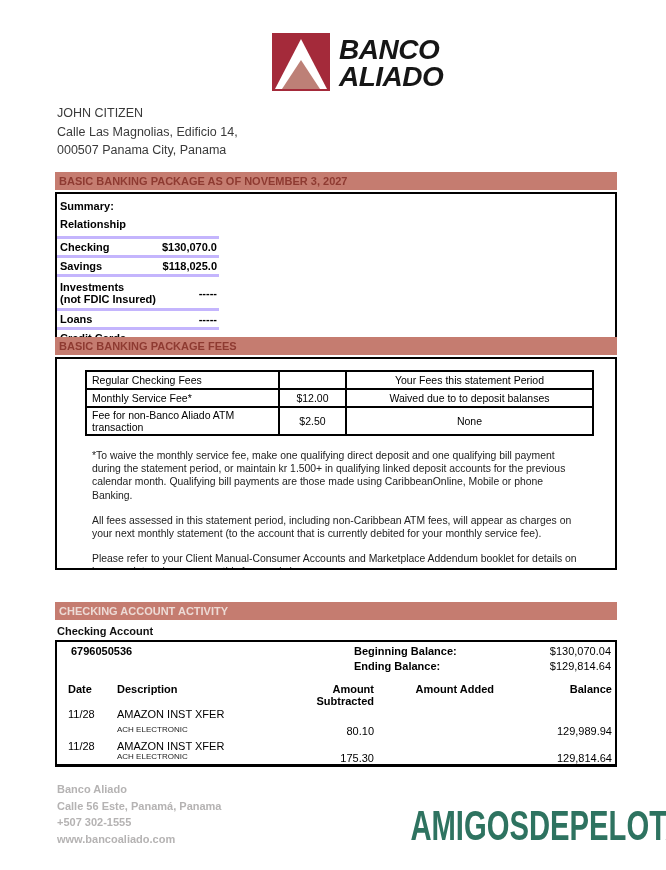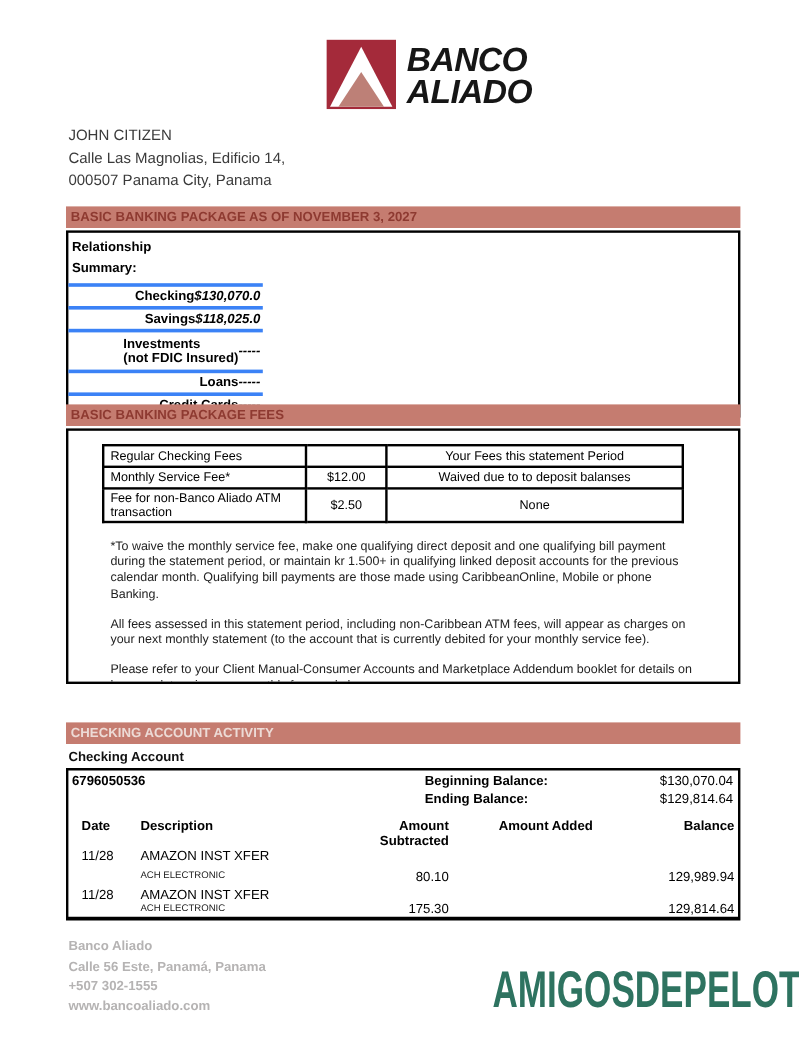--- a/index.html
+++ b/index.html
@@ -20,42 +20,42 @@
   .section { position:absolute; left:55px; width:562px; }
   .band { height:18px; background:var(--salmon); color:var(--band-text-dark);
           font-weight:bold; font-size:11px; line-height:18px; padding-left:4px; }
   .band-light { color:var(--band-text-light); }
   .sec-box { border:2px solid #000; margin-top:2px; background:#fff; }
 
   
   .sec1 { top:172px; }
   .rel-label { padding:3px 0 3px 3px; font-weight:bold; font-size:11px; line-height:18px; }
   .mini-table { width:162px; }
-  .mini-row { display:flex; justify-content:flex-end; align-items:center;
-              border-top:3px solid #3b82f6; font-weight:bold; font-size:11px; padding:2px 2px 2px 3px; min-height:17px; }
-  .mini-row .val { text-align:right;font-style:italic; }
+  .mini-row { display:flex; justify-content:space-between; align-items:center;
+              border-top:3px solid #c4b5fd; font-weight:bold; font-size:11px; padding:2px 2px 2px 3px; min-height:17px; }
+  .mini-row .val { text-align:right; }
   .mini-row.tall { min-height:34px; }
 
   
   .sec2 { top:337px; }
   .sec2 .sec-box { height:213px; overflow:hidden; padding-top:11px; }
   .fees-table { margin-left:28px; border-collapse:collapse; }
   .fees-table td { border:2px solid #000; font-size:10.5px; height:18px; padding:1px 5px; }
-  .fees-table td.c1 { width:169px; text-align:left; }
+  .fees-table td.c1 { width:193px; text-align:left; }
   .fees-table td.c2 { width:67px;  text-align:center; }
   .fees-table td.c3 { width:247px; text-align:center; }
   .fees-paragraphs { margin:13px 0 0 35px; width:492px; font-size:10.4px; line-height:13.2px; color:#222; }
   .fees-paragraphs p { margin-bottom:12px; }
 
   
   .sec3 { top:602px;border-radius:23px; }
   .acct-type { font-weight:bold; font-size:11px; margin:5px 0 3px 2px; color:#111; }
   .act-box { border:2px solid #000; border-bottom:3px solid #000; margin-top:0; }
   .bal-row { display:flex; font-size:11px; padding-top:3px; }
-  .bal-acct { font-weight:bold; padding-left:3px; width:297px; }
+  .bal-acct { font-weight:bold; padding-left:14px; width:297px; }
   .bal-lbl  { font-weight:bold; width:120px; }
   .bal-val  { flex:1; text-align:right; padding-right:4px; }
   .tx-spacer { height:11px; }
   .tx-grid { display:grid; grid-template-columns:60px 160px 97px 120px 1fr; font-size:11px; }
   .tx-grid .r { text-align:right; }
   .tx-grid .pl { padding-left:11px; }
   .tx-grid .pr { padding-right:3px; }
   .tx-head { font-weight:bold; padding-bottom:1px; }
   .sub-desc { font-size:8px; color:#222; }
   .tx1-b { margin-top:5px; }
@@ -91,22 +91,22 @@
   <div class="address">
     <div>JOHN CITIZEN</div>
     <div>Calle Las Magnolias, Edificio 14,</div>
     <div>000507 Panama City, Panama</div>
   </div>
 
   <div class="section sec1">
     <div class="band">BASIC BANKING PACKAGE AS OF NOVEMBER 3, 2027</div>
     <div class="sec-box">
       <div class="rel-label">
+        <div>Summary:</div>
         <div>Relationship</div>
-        <div>Summary:</div>
       </div>
       <div class="mini-table">
         <div class="mini-row">
           <span class="lbl">Checking</span>
           <span class="val">$130,070.0</span>
         </div>
         <div class="mini-row">
           <span class="lbl">Savings</span>
           <span class="val">$118,025.0</span>
         </div>

